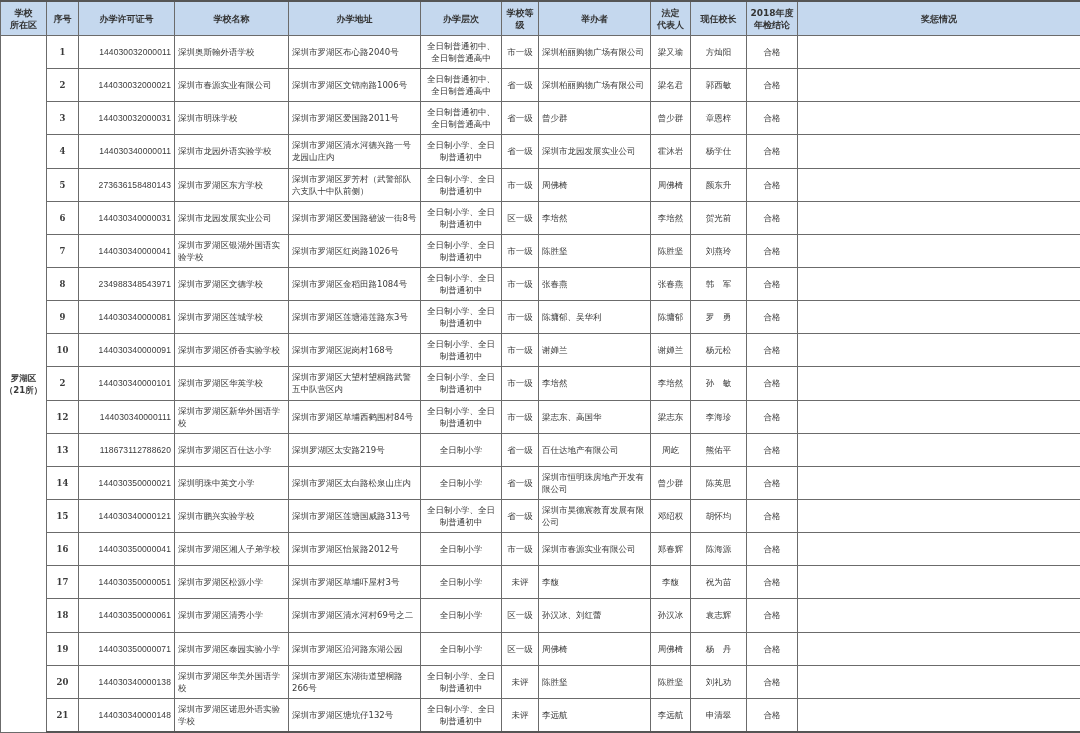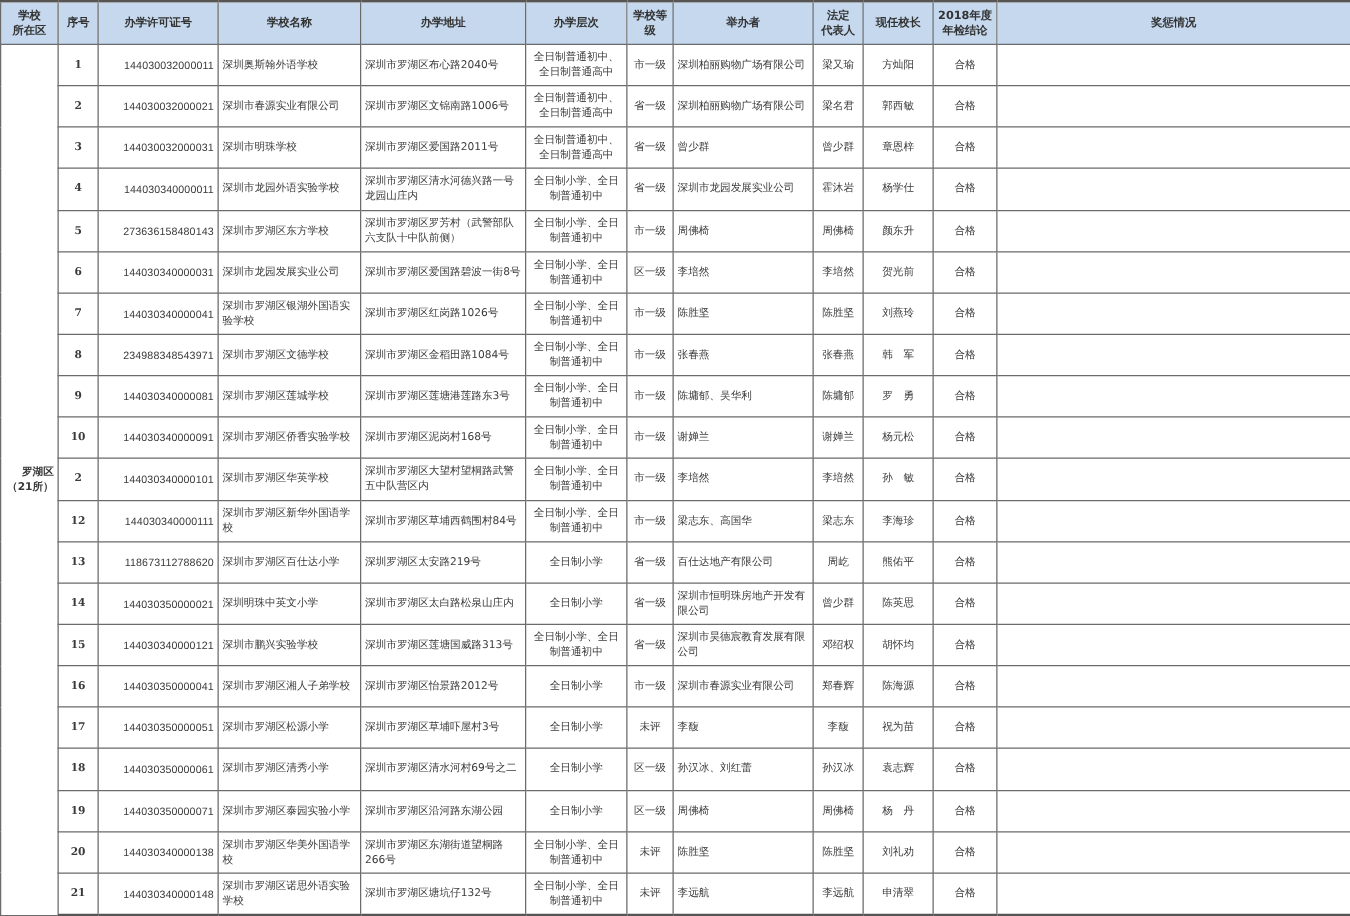--- a/index.html
+++ b/index.html
@@ -70,21 +70,21 @@
       <th style="white-space:pre-line">法定
 代表人</th>
       <th>现任校长</th>
       <th style="white-space:pre-line">2018年度
 年检结论</th>
       <th class="last">奖惩情况</th>
     </tr>
   </thead>
   <tbody id="tbody">
       <tr>
-        <td class="district" rowspan="21" style="white-space: pre-line; text-align: right;">罗湖区
+        <td class="district" rowspan="21" style="white-space: pre-line;">罗湖区
 （21所）</td>
         <td class="seq">1</td>
         <td class="lic">144030032000011</td>
         <td class="l">深圳奥斯翰外语学校</td>
         <td class="l">深圳市罗湖区布心路2040号</td>
         <td class="c">全日制普通初中、全日制普通高中</td>
         <td class="c">市一级</td>
         <td class="l">深圳柏丽购物广场有限公司</td>
         <td class="c">梁又瑜</td>
         <td class="c">方灿阳</td>

